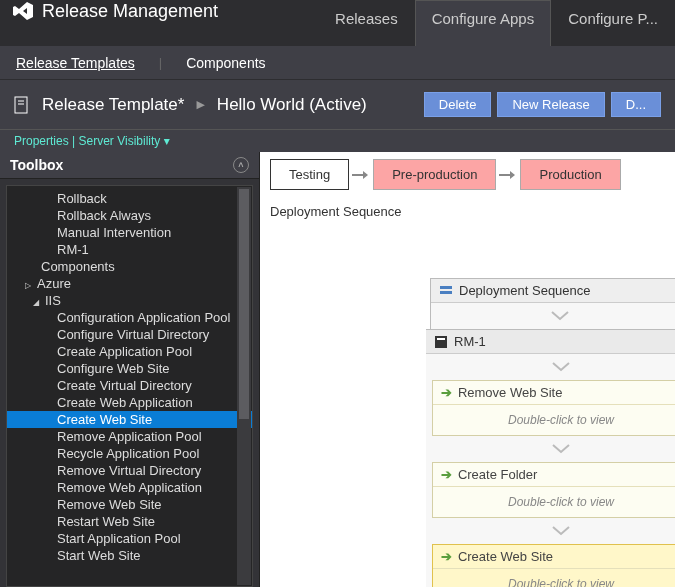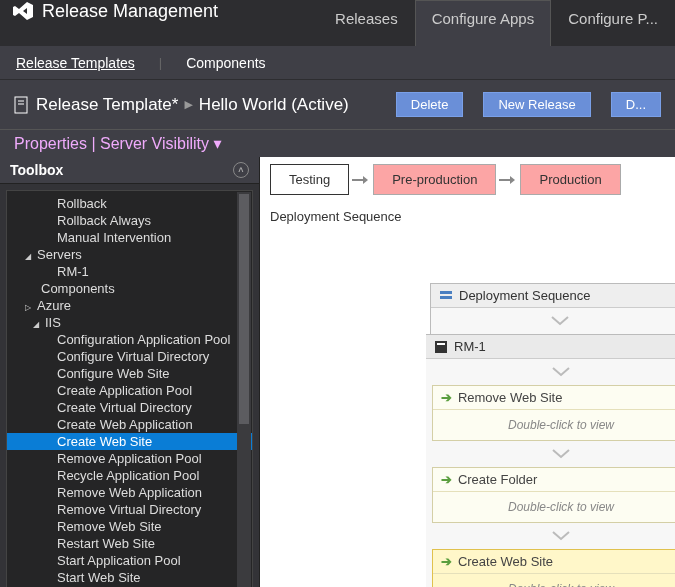--- a/index.html
+++ b/index.html
@@ -7,25 +7,25 @@
 .header{background:#2d2d30;display:flex;align-items:flex-start;padding:0 0 0 12px;height:46px}
 .logo{display:flex;align-items:center;gap:8px;color:#fff;font-size:18px;font-weight:300}
 .header-tabs{margin-left:auto;display:flex;height:100%}
 .header-tab{padding:9px 16px 16px;color:#ccc;font-size:15px;border:1px solid transparent;cursor:pointer}
 .header-tab.active{background:#3f3f46;border:1px solid #555;border-bottom:none}
 .subheader{background:#3f3f46;height:34px;display:flex;align-items:center;padding:0 16px;gap:24px;border-bottom:1px solid #2d2d30}
 .subheader-item{color:#fff;font-size:14px;cursor:pointer}
 .subheader-item.active{text-decoration:underline}
 .divider{color:#666}
 .breadcrumb-bar{background:#3f3f46;height:50px;display:flex;align-items:center;padding:0 14px;border-bottom:1px solid #555}
-.breadcrumb{display:flex;align-items:center;gap:6px;color:#fff;font-size:17px;font-weight:300}
+.breadcrumb{display:flex;align-items:center;gap:12px;color:#fff;font-size:17px;font-weight:300}
 .chevron{color:#999;font-size:11px}
-.actions{margin-left:auto;display:flex;gap:20px}
+.actions{margin-left:auto;display:flex;gap:6px}
 .btn{background:#6a8fd8;color:#fff;border:1px solid #7aa0e8;padding:4px 14px;font-size:13px;cursor:pointer}
-.props-bar{background:#3f3f46;padding:4px 14px;color:#f0abfc;font-size:16px}
+.props-bar{background:#3f3f46;padding:4px 14px;color:#5eead4;font-size:12px}
 .props-bar span{cursor:pointer}
 .content{display:flex;height:calc(587px - 38px - 34px - 50px - 24px)}
 .left{width:260px;background:#333337;display:flex;flex-direction:column;border-right:1px solid #222}
 .toolbox-hdr{background:#3f3f46;padding:5px 10px;color:#fff;font-size:14px;font-weight:600;display:flex;align-items:center;justify-content:space-between;border-bottom:1px solid #222}
 .toolbox-hdr .circ{width:16px;height:16px;border:1px solid #888;border-radius:50%;display:flex;align-items:center;justify-content:center;font-size:9px;color:#aaa}
 .tree-wrap{flex:1;overflow:hidden;position:relative;background:#252526;border:1px solid #444;margin:6px}
 .tree{padding:4px 0;font-size:13px;color:#ddd;height:100%;overflow-y:auto}
 .tree-item{padding:1px 0 1px 50px;cursor:pointer;white-space:nowrap}
 .tree-item.d1{padding-left:34px}
 .tree-item.selected{background:#0a7dd6;color:#fff}
@@ -102,36 +102,35 @@
  <div class="left">
   <div class="toolbox-hdr">
    <span>Toolbox</span>
    <span class="circ">˄</span>
   </div>
   <div class="tree-wrap">
    <div class="tree" id="tree">
           <div class="tree-item d2">Rollback</div>
           <div class="tree-item d2">Rollback Always</div>
           <div class="tree-item d2">Manual Intervention</div>
-          <div class="tree-item d1" style="padding-left: 18px;"><span class="tree-caret" style="font-size: 8px;">◢</span>Servers</div>
           <div class="tree-item d2">RM-1</div>
           <div class="tree-item d1">Components</div>
           <div class="tree-item d1" style="padding-left: 18px;"><span class="tree-caret" style="font-size: 8px;">▷</span>Azure</div>
           <div class="tree-item d1" style="padding-left: 26px;"><span class="tree-caret" style="font-size: 8px;">◢</span>IIS</div>
           <div class="tree-item d2">Configuration Application Pool</div>
           <div class="tree-item d2">Configure Virtual Directory</div>
+          <div class="tree-item d2">Create Application Pool</div>
           <div class="tree-item d2">Configure Web Site</div>
-          <div class="tree-item d2">Create Application Pool</div>
           <div class="tree-item d2">Create Virtual Directory</div>
           <div class="tree-item d2">Create Web Application</div>
           <div class="tree-item d2 selected">Create Web Site</div>
           <div class="tree-item d2">Remove Application Pool</div>
           <div class="tree-item d2">Recycle Application Pool</div>
+          <div class="tree-item d2">Remove Virtual Directory</div>
           <div class="tree-item d2">Remove Web Application</div>
-          <div class="tree-item d2">Remove Virtual Directory</div>
           <div class="tree-item d2">Remove Web Site</div>
           <div class="tree-item d2">Restart Web Site</div>
           <div class="tree-item d2">Start Application Pool</div>
           <div class="tree-item d2">Start Web Site</div>
         </div>
    <div class="scrollbar">
     <div class="scrollbar-thumb"></div>
    </div>
   </div>
  </div>

